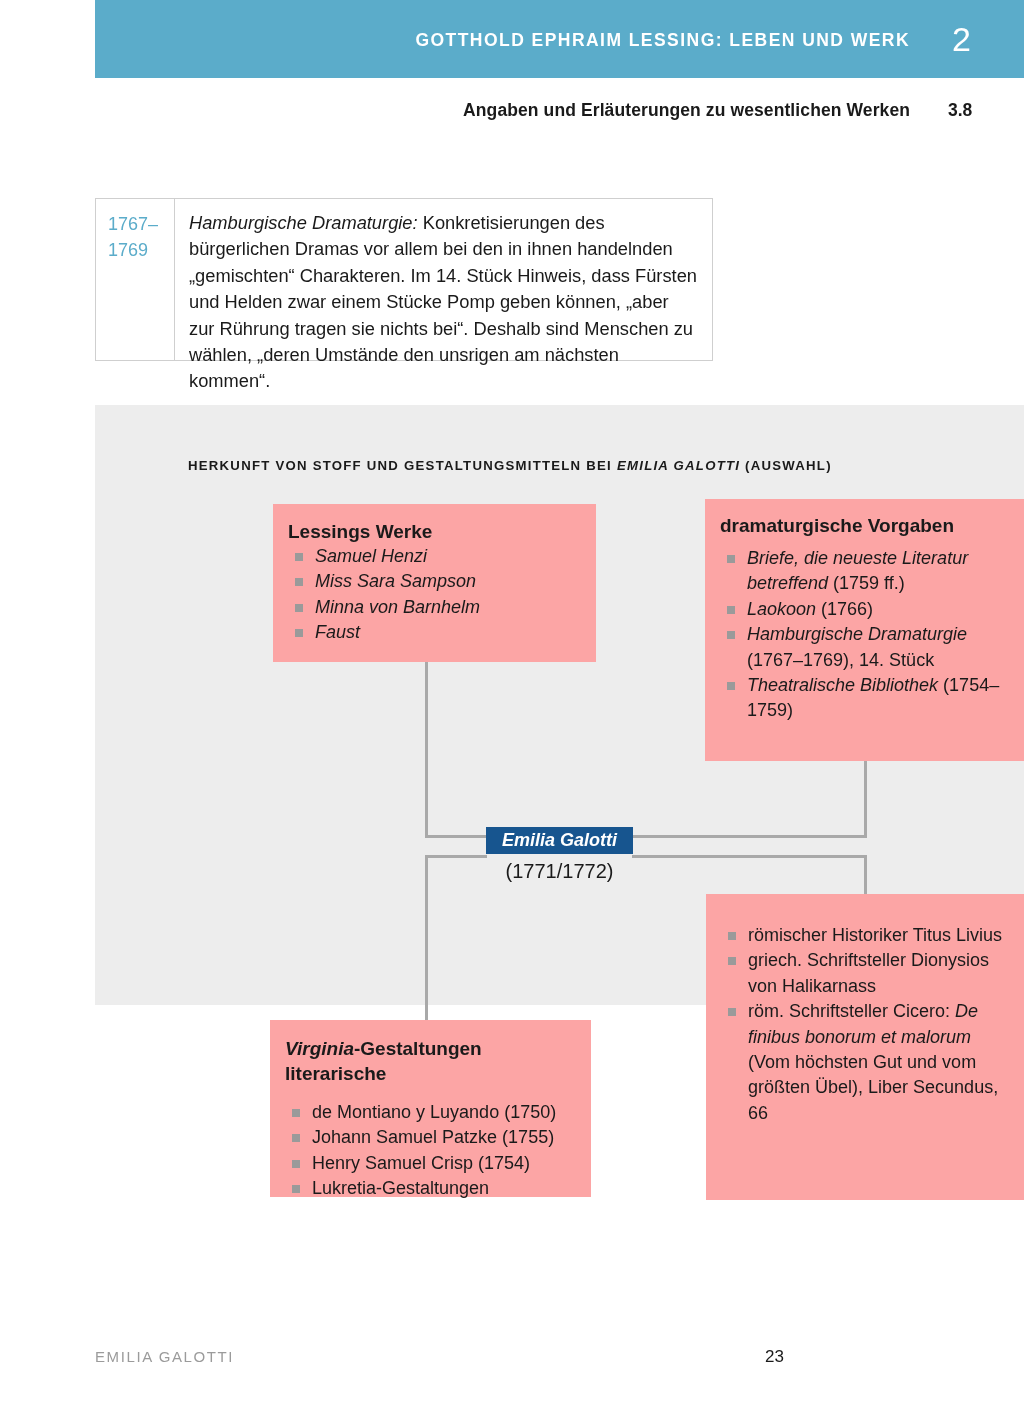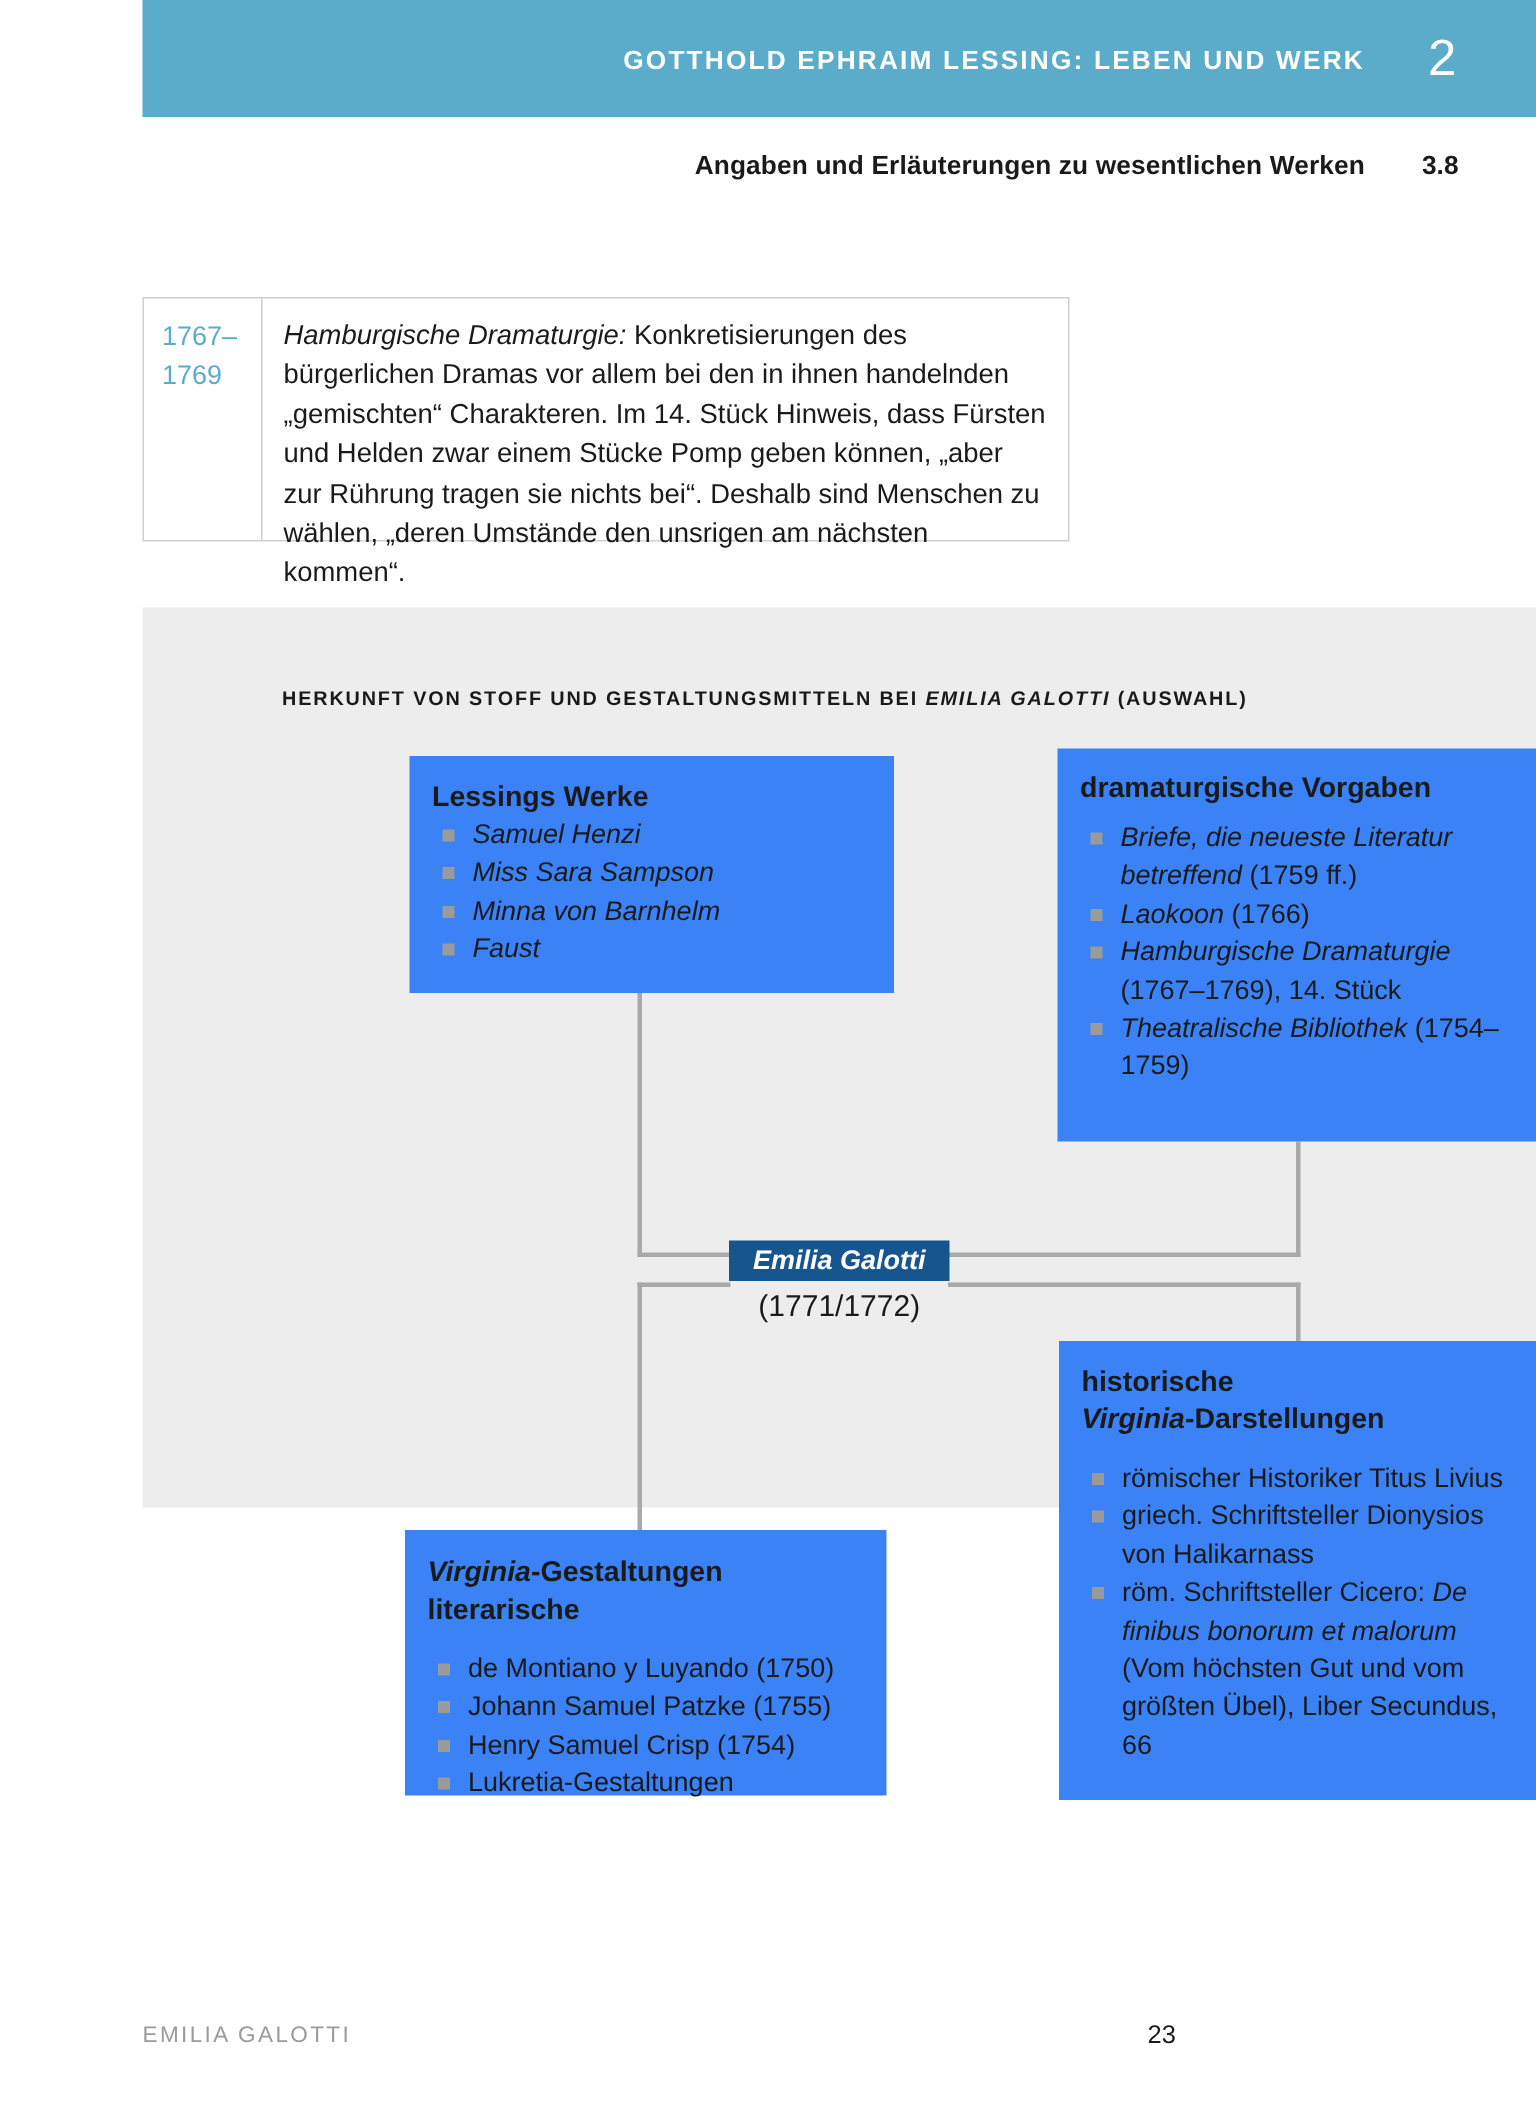--- a/index.html
+++ b/index.html
@@ -113,21 +113,21 @@
     white-space: nowrap;
   }
   .panel-caption i { font-style: italic; }
 
   
   .conn { position: absolute; background: #a9a9a9; }
 
   
   .dbox {
     position: absolute;
-    background: #3b82f6;
+    background: #fca5a5;
     box-sizing: border-box;
   }
   .dbox-title {
     font-size: 19px;
     font-weight: bold;
     line-height: 25px;
     color: #1a1a1a;
   }
   .dbox-title i { font-style: italic; }
   .dlist {
@@ -258,24 +258,20 @@
       <li><i>Laokoon</i><span> (1766)</span></li>
       <li><i>Hamburgische Dramaturgie</i><span> (1767–1769), 14. Stück</span></li>
       <li><i>Theatralische Bibliothek</i><span> (1754–1759)</span></li>
     </ul>
   </div>
 
   <div class="center-node">Emilia Galotti</div>
   <div class="center-year">(1771/1772)</div>
 
   <div class="dbox" id="box-hist">
-    <div class="dbox-title">
-      <div>historische</div>
-      <div><i>Virginia</i><span>-Darstellungen</span></div>
-    </div>
     <ul class="dlist">
       <li><span>römischer Historiker Titus Livius</span></li>
       <li><span>griech. Schriftsteller Dionysios von Halikarnass</span></li>
       <li><span>röm. Schriftsteller Cicero: </span><i>De finibus bonorum et malorum</i><span> (Vom höchsten Gut und vom größten Übel), Liber Secundus, 66</span></li>
     </ul>
   </div>
 
   <div class="dbox" id="box-lit">
     <div class="dbox-title">
       <div><i>Virginia</i><span>-Gestaltungen</span></div>

